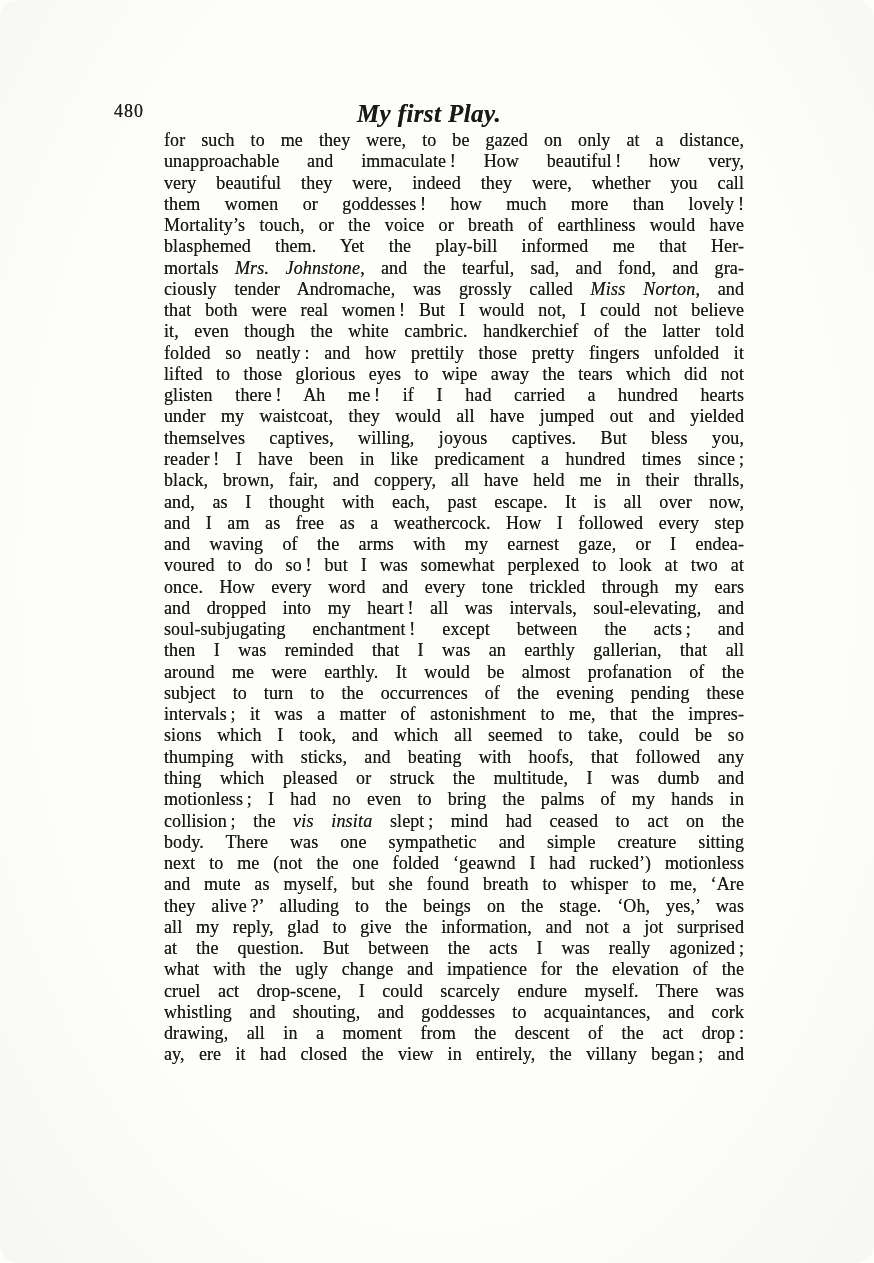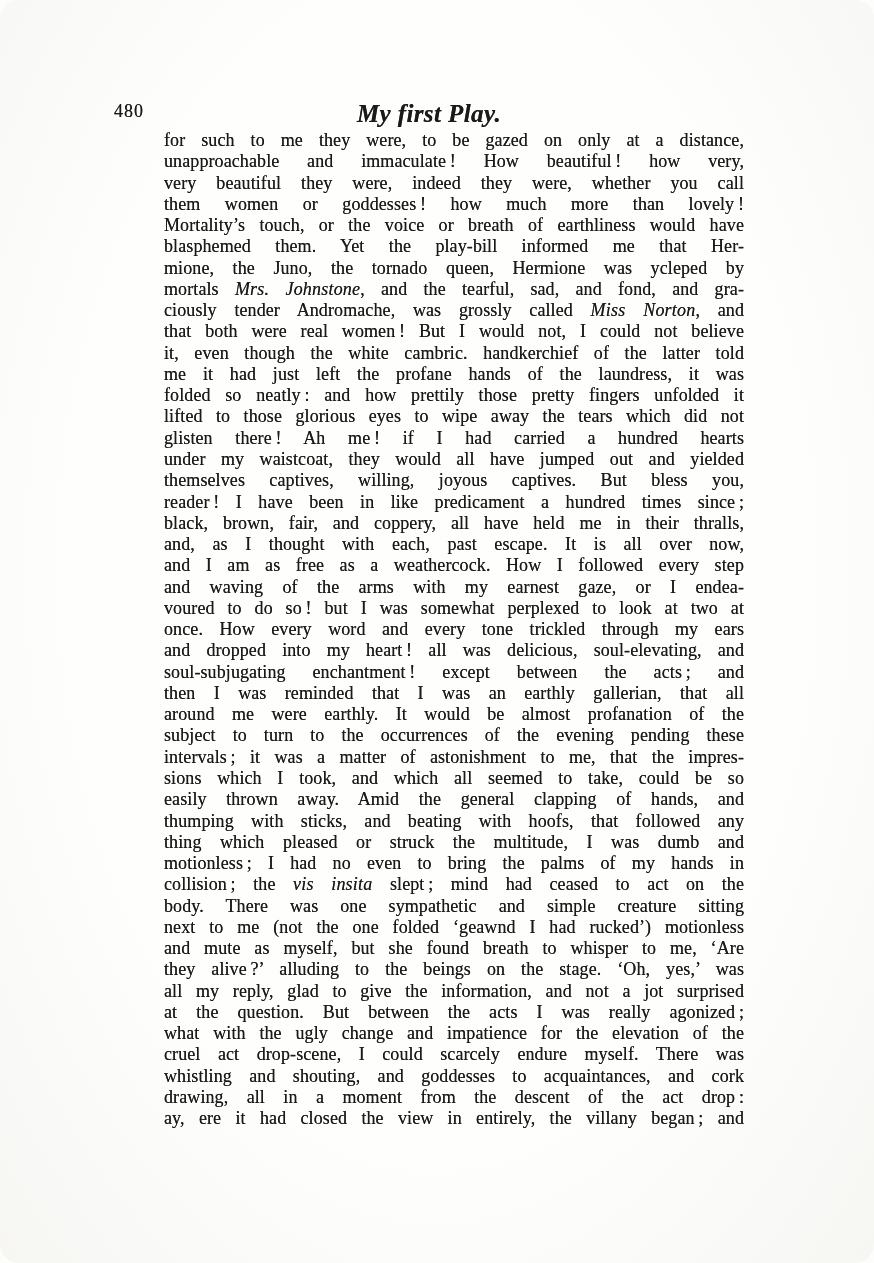--- a/index.html
+++ b/index.html
@@ -82,46 +82,43 @@
     <span class="page-number">480</span>
     <span class="running-title">My first Play.</span>
   </div>
   <div class="body-text">
       <div class="line">for such to me they were, to be gazed on only at a distance,</div>
       <div class="line">unapproachable and immaculate ! How beautiful ! how very,</div>
       <div class="line">very beautiful they were, indeed they were, whether you call</div>
       <div class="line">them women or goddesses ! how much more than lovely !</div>
       <div class="line">Mortality’s touch, or the voice or breath of earthliness would have</div>
       <div class="line">blasphemed them. Yet the play-bill informed me that Her-</div>
-      <div class="line">mione, the Juno, the tornado queen, Hermione was ycleped by</div>
       <div class="line">mortals <i>Mrs. Johnstone</i>, and the tearful, sad, and fond, and gra-</div>
       <div class="line">ciously tender Andromache, was grossly called <i>Miss Norton</i>, and</div>
       <div class="line">that both were real women ! But I would not, I could not believe</div>
       <div class="line">it, even though the white cambric. handkerchief of the latter told</div>
-      <div class="line">me it had just left the profane hands of the laundress, it was</div>
       <div class="line">folded so neatly : and how prettily those pretty fingers unfolded it</div>
       <div class="line">lifted to those glorious eyes to wipe away the tears which did not</div>
       <div class="line">glisten there ! Ah me ! if I had carried a hundred hearts</div>
       <div class="line">under my waistcoat, they would all have jumped out and yielded</div>
       <div class="line">themselves captives, willing, joyous captives. But bless you,</div>
       <div class="line">reader ! I have been in like predicament a hundred times since ;</div>
       <div class="line">black, brown, fair, and coppery, all have held me in their thralls,</div>
       <div class="line">and, as I thought with each, past escape. It is all over now,</div>
       <div class="line">and I am as free as a weathercock. How I followed every step</div>
       <div class="line">and waving of the arms with my earnest gaze, or I endea-</div>
       <div class="line">voured to do so ! but I was somewhat perplexed to look at two at</div>
       <div class="line">once. How every word and every tone trickled through my ears</div>
-      <div class="line">and dropped into my heart ! all was delicious, soul-elevating, and</div>
+      <div class="line">and dropped into my heart ! all was intervals, soul-elevating, and</div>
       <div class="line">soul-subjugating enchantment ! except between the acts ; and</div>
       <div class="line">then I was reminded that I was an earthly gallerian, that all</div>
       <div class="line">around me were earthly. It would be almost profanation of the</div>
       <div class="line">subject to turn to the occurrences of the evening pending these</div>
       <div class="line">intervals ; it was a matter of astonishment to me, that the impres-</div>
       <div class="line">sions which I took, and which all seemed to take, could be so</div>
-      <div class="line">easily thrown away. Amid the general clapping of hands, and</div>
       <div class="line">thumping with sticks, and beating with hoofs, that followed any</div>
       <div class="line">thing which pleased or struck the multitude, I was dumb and</div>
       <div class="line">motionless ; I had no even to bring the palms of my hands in</div>
       <div class="line">collision ; the <i>vis insita</i> slept ; mind had ceased to act on the</div>
       <div class="line">body. There was one sympathetic and simple creature sitting</div>
       <div class="line">next to me (not the one folded ‘geawnd I had rucked’) motionless</div>
       <div class="line">and mute as myself, but she found breath to whisper to me, ‘Are</div>
       <div class="line">they alive ?’ alluding to the beings on the stage. ‘Oh, yes,’ was</div>
       <div class="line">all my reply, glad to give the information, and not a jot surprised</div>
       <div class="line">at the question. But between the acts I was really agonized ;</div>

